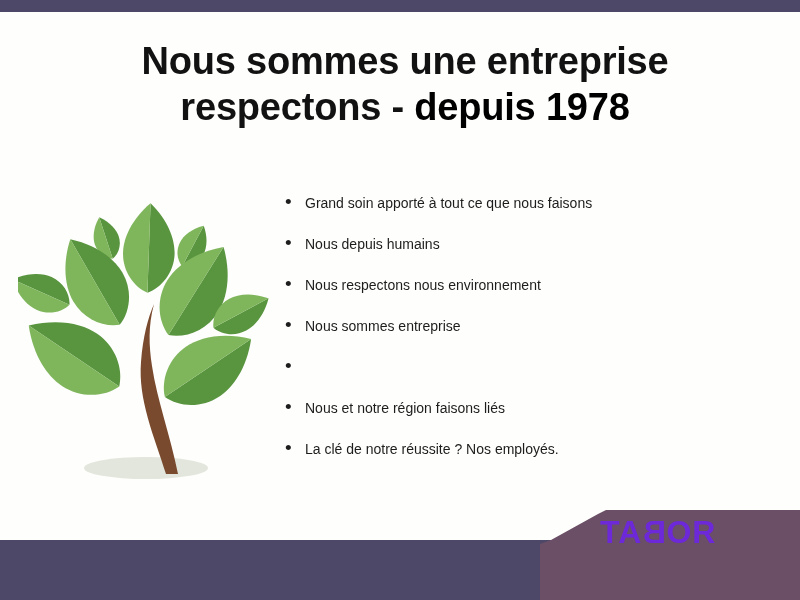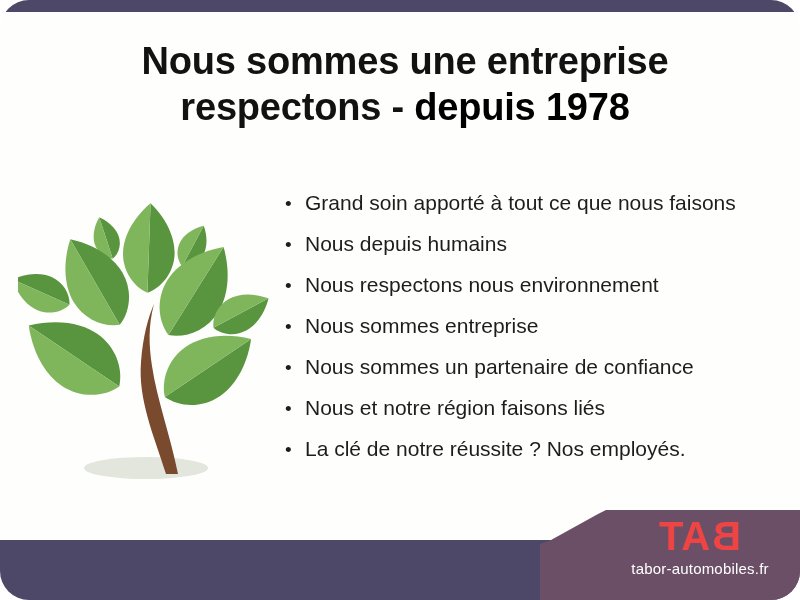--- a/index.html
+++ b/index.html
@@ -11,21 +11,20 @@
   body {
     font-family: "Liberation Sans", sans-serif;
   }
 
   .slide {
     position: relative;
     width: 800px;
     height: 600px;
     background: #fefefc;
     overflow: hidden;
-    border-radius: 29px;
   }
 
   
   .bar-top {
     position: absolute;
     left: 0;
     top: 0;
     width: 800px;
     height: 12px;
     background: #4e4868;
@@ -51,27 +50,27 @@
   }
   .logo-wrap {
     position: absolute;
     left: 600px;
     top: 516px;
     width: 200px;
     text-align: center;
   }
   .logo-word {
     font-family: "Liberation Sans", sans-serif;
-    font-size: 40px;
+    font-size: 32px;
     font-weight: bold;
     letter-spacing: 1px;
-    color: #ef4444;
+    color: #6d28d9;
     line-height: 1;
     display: flex;
-    justify-content: center;
+    justify-content: flex-start;
     align-items: center;
   }
   .logo-word .mirror-b {
     display: inline-block;
     transform: scaleX(-1);
   }
   .logo-url {
     font-family: "Liberation Sans", sans-serif;
     font-size: 15px;
     color: #ffffff;
@@ -109,21 +108,21 @@
     height: 41px;
   }
   .bullet-dot {
     width: 20px;
     flex: 0 0 20px;
     font-size: 19px;
     line-height: 1;
     color: #1d1d1d;
   }
   .bullet-text {
-    font-size: 21px;
+    font-size: 14px;
     color: #1d1d1d;
     line-height: 1;
     white-space: nowrap;
   }
 
   
   .tree {
     position: absolute;
     left: 18px;
     top: 186px;
@@ -194,36 +193,35 @@
     <div class="bullet-row">
       <span class="bullet-dot">•</span>
       <span class="bullet-text">Nous respectons nous environnement</span>
     </div>
     <div class="bullet-row">
       <span class="bullet-dot">•</span>
       <span class="bullet-text">Nous sommes entreprise</span>
     </div>
     <div class="bullet-row">
       <span class="bullet-dot">•</span>
-      <span class="bullet-text">Nous sommes un partenaire de confiance</span>
     </div>
     <div class="bullet-row">
       <span class="bullet-dot">•</span>
       <span class="bullet-text">Nous et notre région faisons liés</span>
     </div>
     <div class="bullet-row">
       <span class="bullet-dot">•</span>
       <span class="bullet-text">La clé de notre réussite ? Nos employés.</span>
     </div>
   </div>
 
   <div class="bar-bottom"></div>
 
   <div class="logo-panel"></div>
   <div class="logo-wrap">
     <div class="logo-word">
       <span>TA</span>
         <span class="mirror-b">B</span>
-    </div>
-    <div class="logo-url">tabor-automobiles.fr</div>
+        <span>OR</span>
+    </div>
   </div>
 
 </div>
 
 </body></html>

